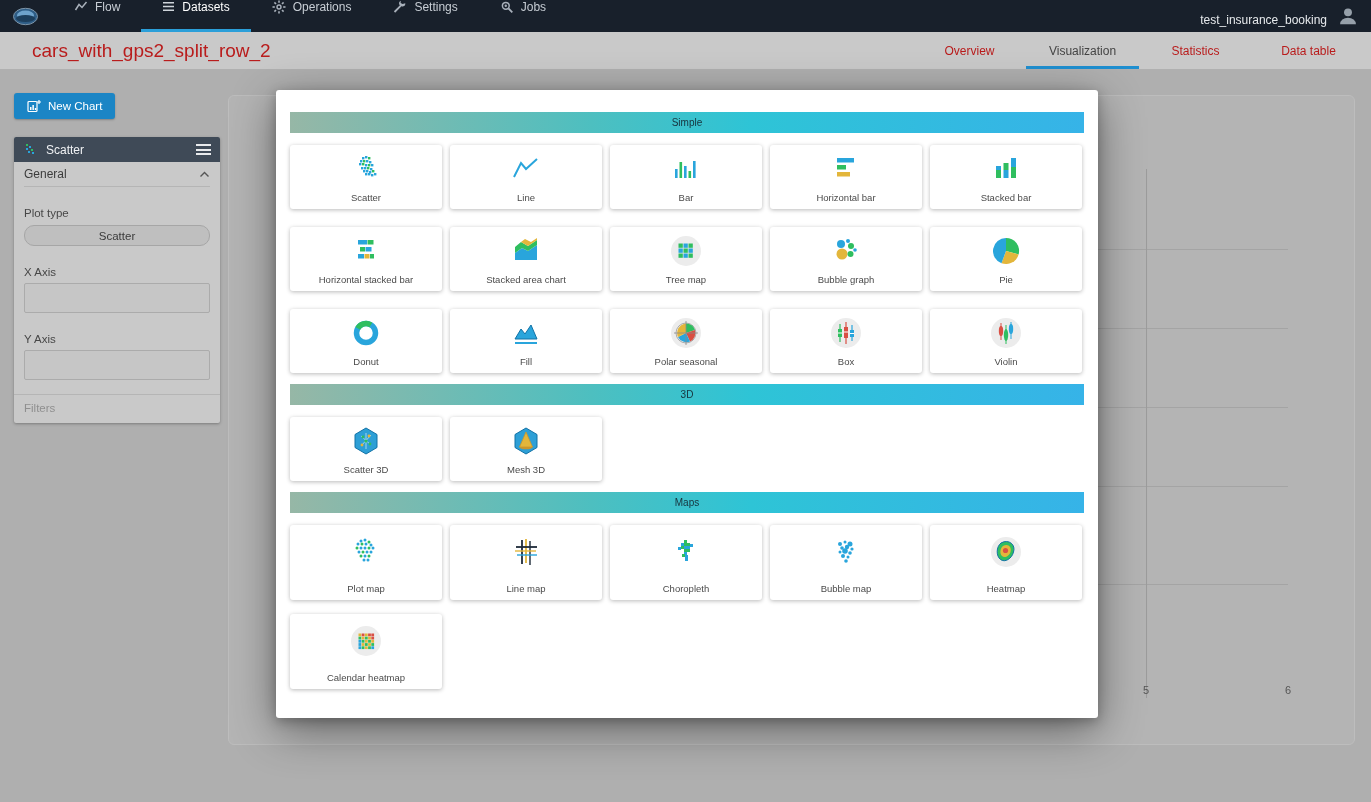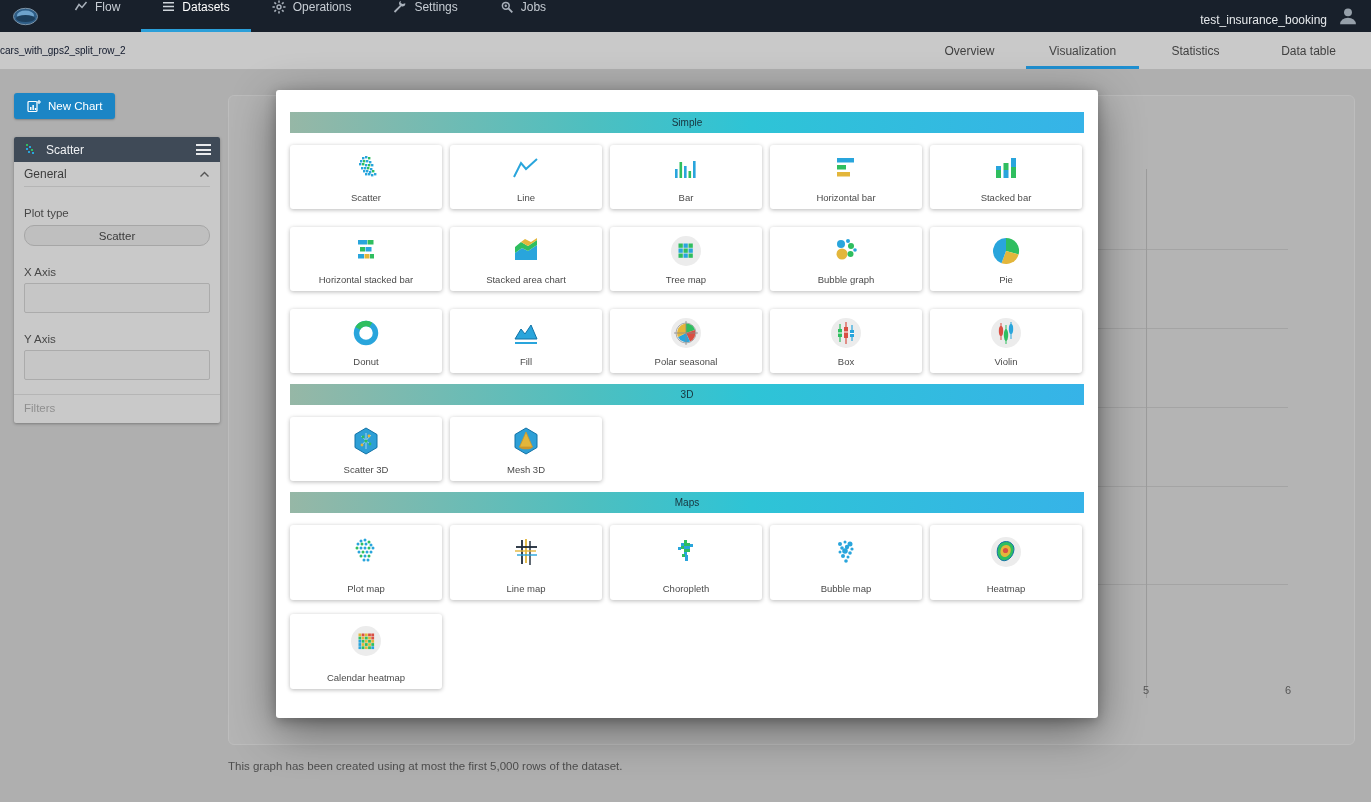--- a/index.html
+++ b/index.html
@@ -12,23 +12,23 @@
   .nav-items { display:flex; align-items:stretch; }
   .nav-item { position:relative; display:flex; align-items:flex-start; gap:7px; padding:0 21px; color:#c7cdd4; font-size:12px; cursor:pointer; }
   .nav-item .nicon { display:flex; align-items:center; }
   .nav-item.active { color:#ffffff; }
   .nav-item.active::after { content:""; position:absolute; left:0; right:0; bottom:0; height:3px; background:#2b9fd9; }
   .topnav-right { margin-left:auto; display:flex; align-items:center; gap:10px; padding-right:12px; }
   .project-name { color:#e6e9ec; font-size:12px;margin-top:8px; }
 
   
   .titlebar { height:38px; background:#c9c9c9; border-bottom:1px solid #b0b0b0; display:flex; align-items:stretch; }
-  .ds-title { display:flex; align-items:center; padding-left:0; font-size:10px; color:#0f172a; }
+  .ds-title { display:flex; align-items:center; padding-left:32px; font-size:19px; color:#b91c1c; }
   .tabs { margin-left:auto; display:flex; align-items:stretch; padding-right:6px; }
-  .tab { position:relative; width:113px; display:flex; align-items:center; justify-content:center; font-size:12px; color:#404040; cursor:pointer; }
+  .tab { position:relative; width:113px; display:flex; align-items:center; justify-content:center; font-size:12px; color:#b91c1c; cursor:pointer; }
   .tab.active { color:#444; }
   .tab.active::after { content:""; position:absolute; left:0; right:0; bottom:0; height:3px; background:#1f8fd0; }
 
   
   .content { position:relative; height:732px; background:#afafaf; }
 
   .chart-card { position:absolute; left:228px; top:25px; width:1127px; height:650px; background:#b4b4b4; border:1px solid #bdbdbd; border-radius:6px; }
   .hline { position:absolute; left:150px; width:909px; height:1px; background:#a4a4a4; }
   .vline { position:absolute; left:917px; top:73px; width:1px; height:529px; background:#9c9c9c; }
   .xtick { position:absolute; top:588px; transform:translateX(-50%); font-size:11px; color:#555; }
@@ -150,21 +150,20 @@
   <div class="chart-card">
     <div class="hline" style="top:153px"></div>
     <div class="hline" style="top:232px"></div>
     <div class="hline" style="top:311px"></div>
     <div class="hline" style="top:390px"></div>
     <div class="hline" style="top:488px"></div>
     <div class="vline"></div>
     <div class="xtick" style="left:917px">5</div>
     <div class="xtick" style="left:1059px">6</div>
   </div>
-  <div class="plot-note">This graph has been created using at most the first 5,000 rows of the dataset.</div>
 
   <div class="sidebar">
     <button class="new-chart-btn">
       <svg width="14" height="14" viewBox="0 0 14 14">
         <rect x="1" y="2.5" width="9" height="10" rx="1" fill="none" stroke="#fff" stroke-width="1.2"></rect>
         <rect x="3" y="8" width="1.5" height="3" fill="#fff"></rect>
         <rect x="5.4" y="6" width="1.5" height="5" fill="#fff"></rect>
         <rect x="7.8" y="9" width="1.5" height="2" fill="#fff"></rect>
         <path d="M12,1 v4 M10,3 h4" stroke="#fff" stroke-width="1.2"></path>
       </svg>

